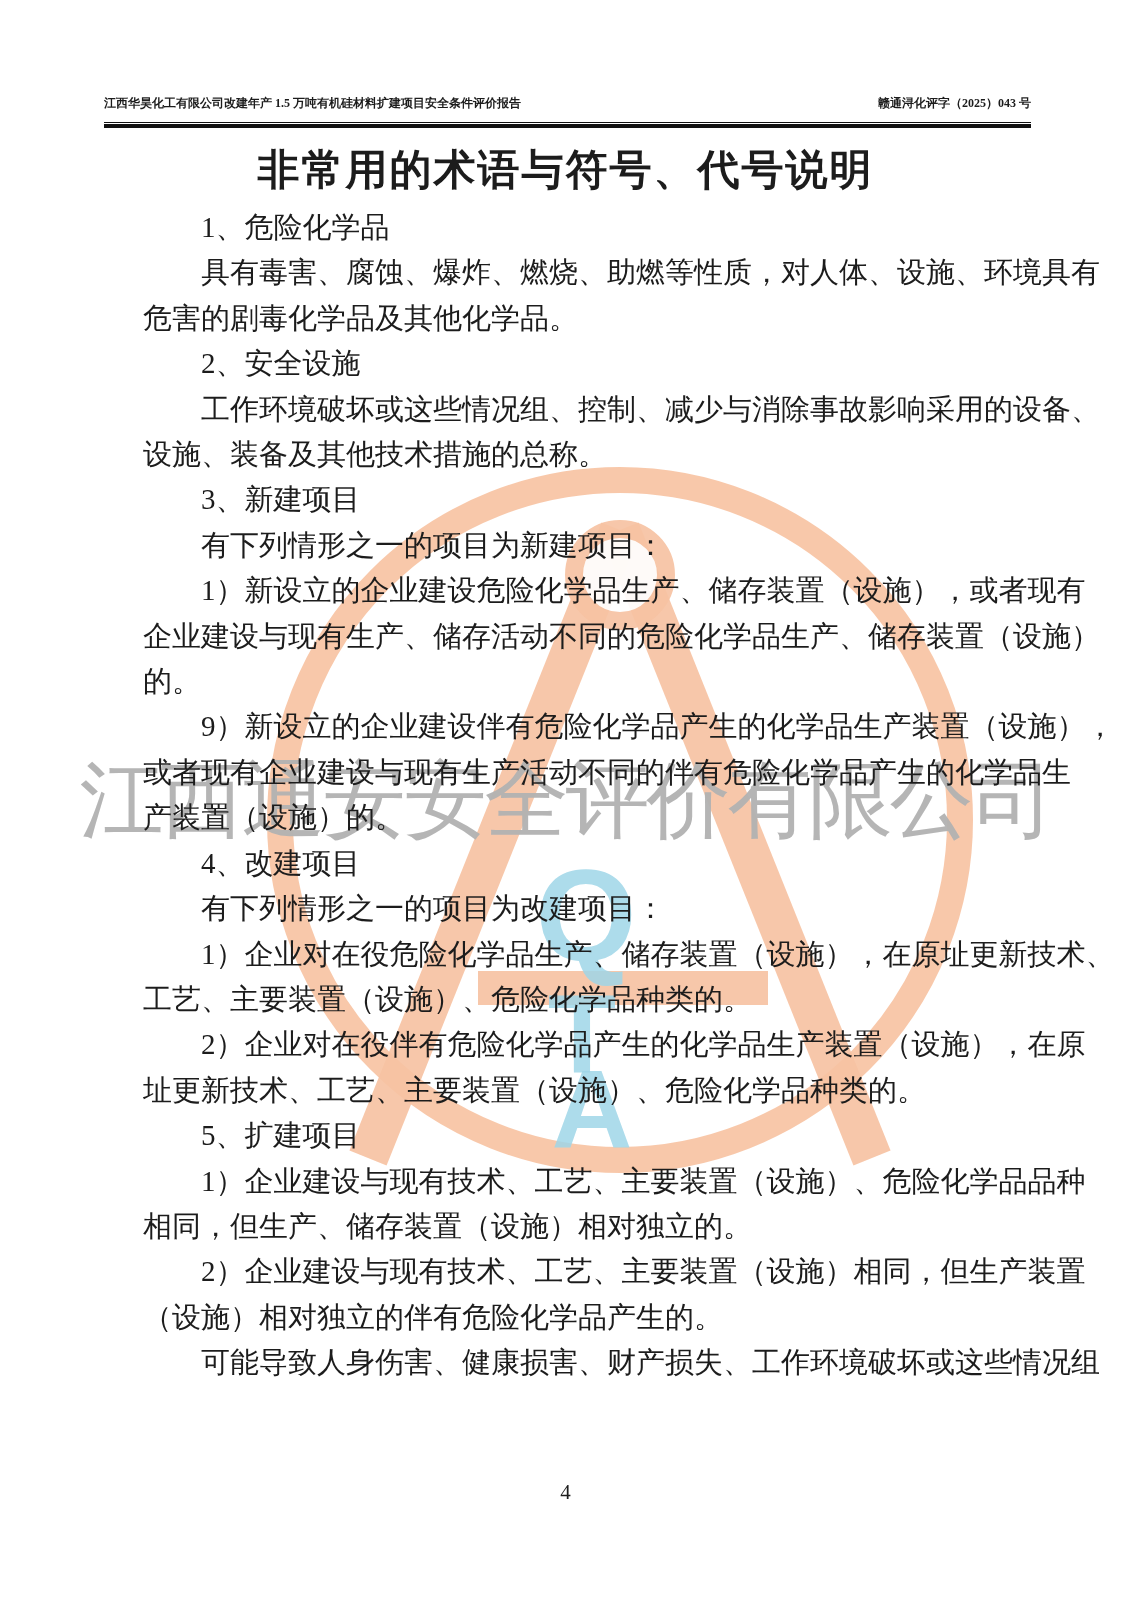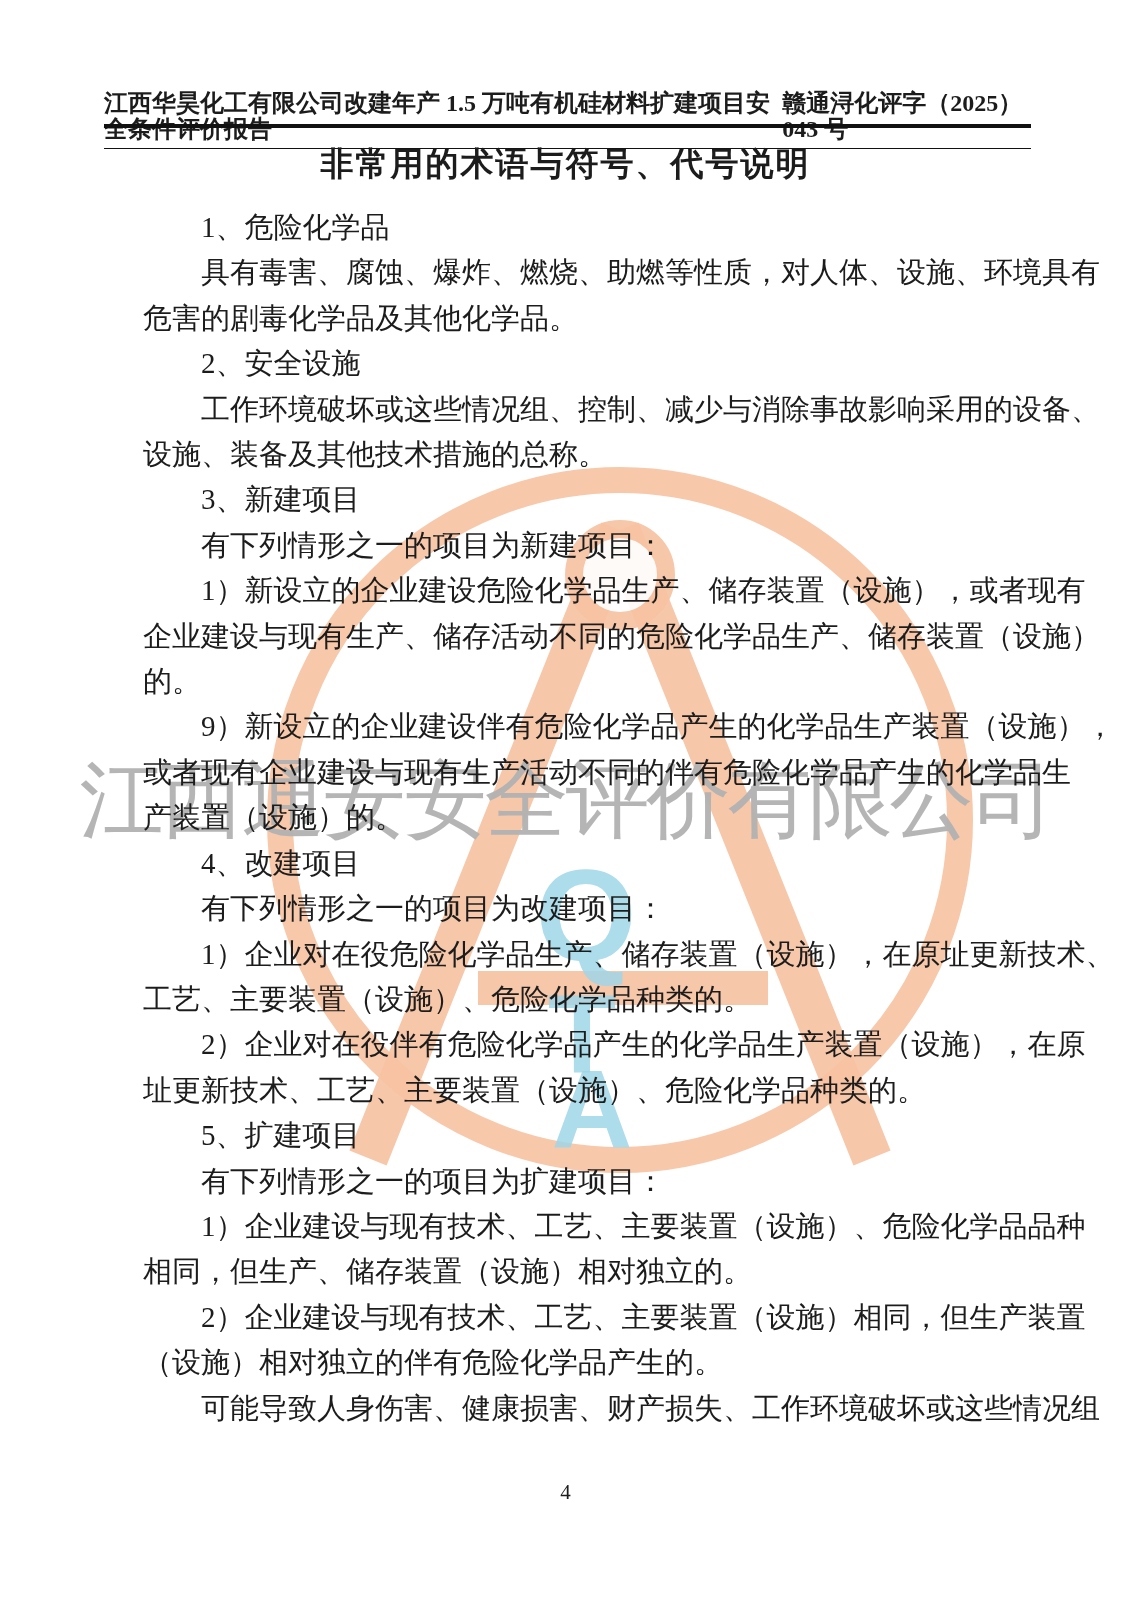--- a/index.html
+++ b/index.html
@@ -23,36 +23,36 @@
     font-size:84px;
     letter-spacing:-3px;
     color:#b2b2b2;
     opacity:.95;
   }
   
   .header{
     position:absolute;
     left:104px;right:100px;top:90px;
     display:flex;justify-content:space-between;align-items:baseline;
-    font-size:24px;font-weight:bold;
+    font-size:12px;font-weight:bold;
     line-height:26px;
     border-bottom:1px solid #111;
     padding-bottom:6px;
   }
   .rule-thick{
     position:absolute;
     left:104px;right:100px;top:124px;
     height:4px;background:#111;
   }
   
   .doc-title{
     position:absolute;
     top:142px;left:0;width:100%;
     text-align:center;
-    font-size:33px;font-weight:bold;
+    font-size:42px;font-weight:bold;
     letter-spacing:2px;
   }
   
   .body-text{
     position:absolute;
     left:143px;top:205px;width:880px;
   }
   .line{
     font-size:29px;
     line-height:45.4px;
@@ -115,21 +115,20 @@
       <div class="line indent">9）新设立的企业建设伴有危险化学品产生的化学品生产装置（设施），</div>
       <div class="line">或者现有企业建设与现有生产活动不同的伴有危险化学品产生的化学品生</div>
       <div class="line">产装置（设施）的。</div>
       <div class="line indent">4、改建项目</div>
       <div class="line indent">有下列情形之一的项目为改建项目：</div>
       <div class="line indent">1）企业对在役危险化学品生产、储存装置（设施），在原址更新技术、</div>
       <div class="line">工艺、主要装置（设施）、危险化学品种类的。</div>
       <div class="line indent">2）企业对在役伴有危险化学品产生的化学品生产装置（设施），在原</div>
       <div class="line">址更新技术、工艺、主要装置（设施）、危险化学品种类的。</div>
       <div class="line indent">5、扩建项目</div>
-      <div class="line indent">有下列情形之一的项目为扩建项目：</div>
       <div class="line indent">1）企业建设与现有技术、工艺、主要装置（设施）、危险化学品品种</div>
       <div class="line">相同，但生产、储存装置（设施）相对独立的。</div>
       <div class="line indent">2）企业建设与现有技术、工艺、主要装置（设施）相同，但生产装置</div>
       <div class="line">（设施）相对独立的伴有危险化学品产生的。</div>
       <div class="line indent">可能导致人身伤害、健康损害、财产损失、工作环境破坏或这些情况组</div>
     </div>
 
   <div class="page-number">4</div>
 
 </div>

